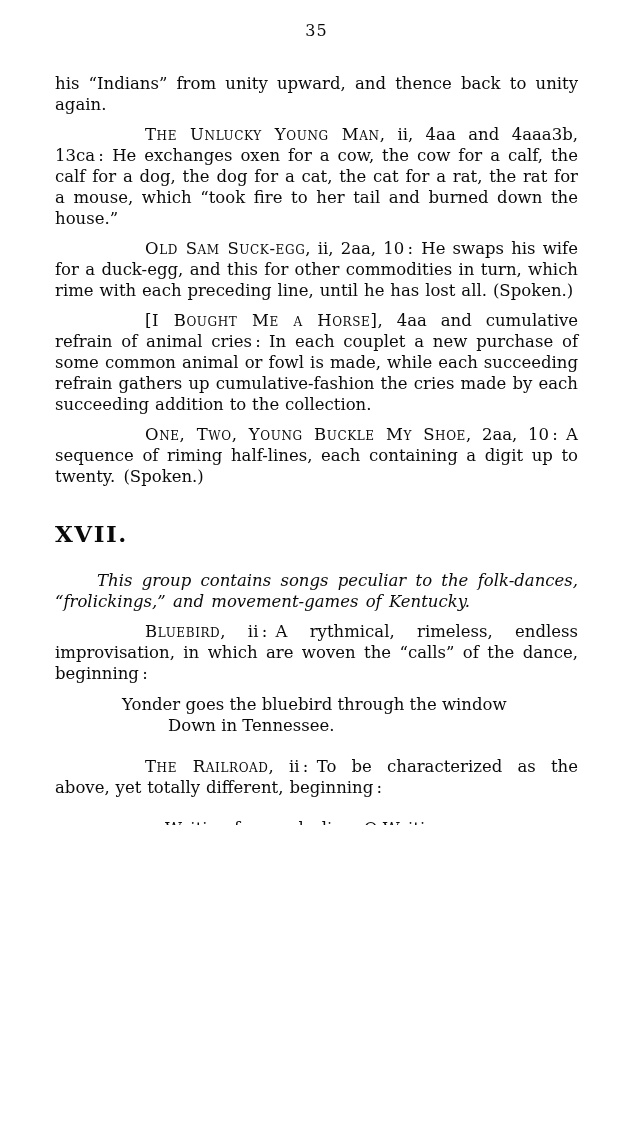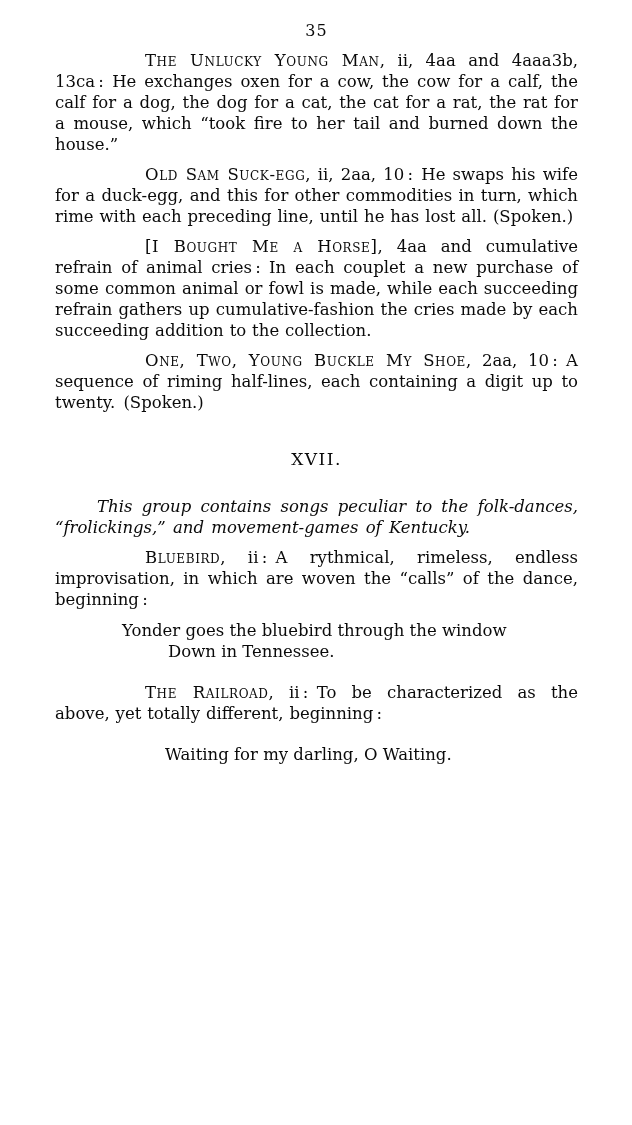--- a/index.html
+++ b/index.html
@@ -37,23 +37,22 @@
     margin-top: 9px;
     text-indent: 42px;
   }
   .sc {
     font-variant: small-caps;
     letter-spacing: 0.6px;
     margin-left: 48px;
   }
   .section-heading {
     margin: 36px 0 26px 0;
-    text-align: center;
-    font-size: 17px;
-    font-weight: normal;
+    font-size: 23px;
+    font-weight: bold;
     letter-spacing: 1.5px;
   }
   .summary {
     font-style: italic;
     text-indent: 42px;
     margin-top: 0;
     word-spacing: 0.12em;
   }
   .mt-lg {
     margin-top: 17px;
@@ -73,20 +72,21 @@
   .verse-railroad .line-0 { margin-left: 113px; }
   .verse-railroad .line-1 { margin-left: 110px; }
 </style>
 </head>
 <body>
 
 <div class="page">
 
   <div class="page-number">35</div>
 
+  <p class="intro">his “Indians” from unity upward, and thence back to unity again.</p>
 
   <p class="entry"><span class="sc">The Unlucky Young Man</span><span>, ii, 4aa and 4aaa3b, 13ca : He exchanges oxen for a cow, the cow for a calf, the calf for a dog, the dog for a cat, the cat for a rat, the rat for a mouse, which “took fire to her tail and burned down the house.”</span></p>
 
   <p class="entry"><span class="sc">Old Sam Suck-egg</span><span>, ii, 2aa, 10 : He swaps his wife for a duck-egg, and this for other commodities in turn, which rime with each preceding line, until he has lost all. (Spoken.)</span></p>
 
   <p class="entry"><span class="sc">[I Bought Me a Horse]</span><span>, 4aa and cumulative refrain of animal cries : In each couplet a new purchase of some common animal or fowl is made, while each succeeding refrain gathers up cumulative-fashion the cries made by each succeeding addition to the collection.</span></p>
 
   <p class="entry"><span class="sc">One, Two, Young Buckle My Shoe</span><span>, 2aa, 10 : A sequence of riming half-lines, each containing a digit up to twenty. (Spoken.)</span></p>
 
   <h2 class="section-heading">XVII.</h2>

